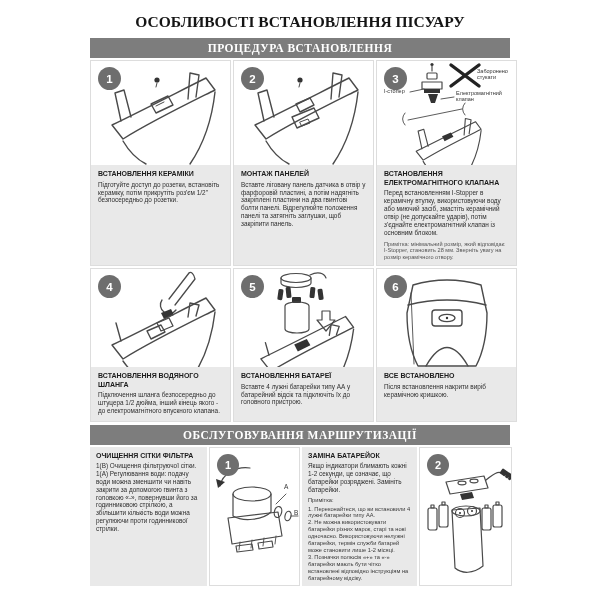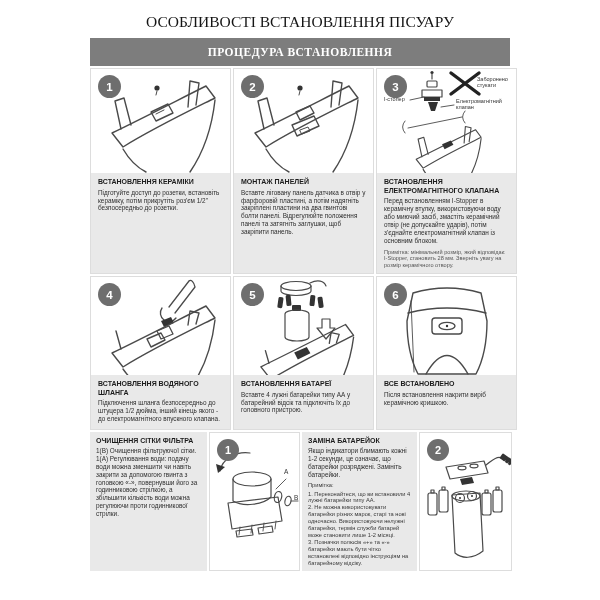--- a/index.html
+++ b/index.html
@@ -1,21 +1,21 @@
 <!DOCTYPE html>
 <html><head>
 <meta charset="utf-8">
 <style>
   * { margin:0; padding:0; box-sizing:border-box; }
   html,body { width:600px; height:600px; background:#fff; font-family:"Liberation Sans", sans-serif; color:#2b2b2b; }
   .page { width:420px; margin:0 0 0 90px; padding-top:14px; }
 
-  .title { text-align:center; font-family:"Liberation Serif", serif; font-weight:normal; font-size:15.5px; line-height:16px; color:#151515; }
-
-  .bar { margin-top:8px; height:28px; background:#7d7d7d; color:#fff; display:flex; align-items:center; justify-content:center;
+  .title { text-align:center; font-family:"Liberation Serif", serif; font-weight:bold; font-size:15.5px; line-height:16px; color:#151515; }
+
+  .bar { margin-top:8px; height:20px; background:#7d7d7d; color:#fff; display:flex; align-items:center; justify-content:center;
          font-family:"Liberation Serif", serif; font-weight:bold; font-size:11.5px; letter-spacing:.5px; }
   .bar2 { margin-top:3px; }
 
   .grid { display:grid; grid-template-columns:repeat(3,1fr); column-gap:2px; row-gap:2px; margin-top:2px; }
   .cell { background:#fff; border:1px solid #ddd; display:flex; flex-direction:column; }
   .illus { position:relative; background:#fff; }
   .row1 .illus { height:104px; }
   .row2 .illus { height:98px; }
   .panel { background:#e9e9e9; padding:5px 7px 4px 7px; flex:1; }
   .row1 .panel { min-height:98px; }
@@ -211,20 +211,21 @@
           </g>
         </svg>
       </div>
       <div class="panel">
         <div class="step-h">ВСЕ ВСТАНОВЛЕНО</div>
         <div class="step-b">Після встановлення накрити виріб керамічною кришкою.</div>
       </div>
     </div>
   </div>
 
+  <div class="bar bar2">ОБСЛУГОВУВАННЯ МАРШРУТИЗАЦІЇ</div>
 
   <div class="maint">
 
     <div class="mtext">
       <div class="m-h">ОЧИЩЕННЯ СІТКИ ФІЛЬТРА</div>
       <div class="m-b">1(B) Очищення фільтруючої сітки.
 1(A) Регулювання води: подачу води можна зменшити чи навіть закрити за допомогою гвинта з головкою «-», повернувши його за годинниковою стрілкою, а збільшити кількість води можна регулюючи проти годинникової стрілки.</div>
     </div>
 
     <div class="millus">

